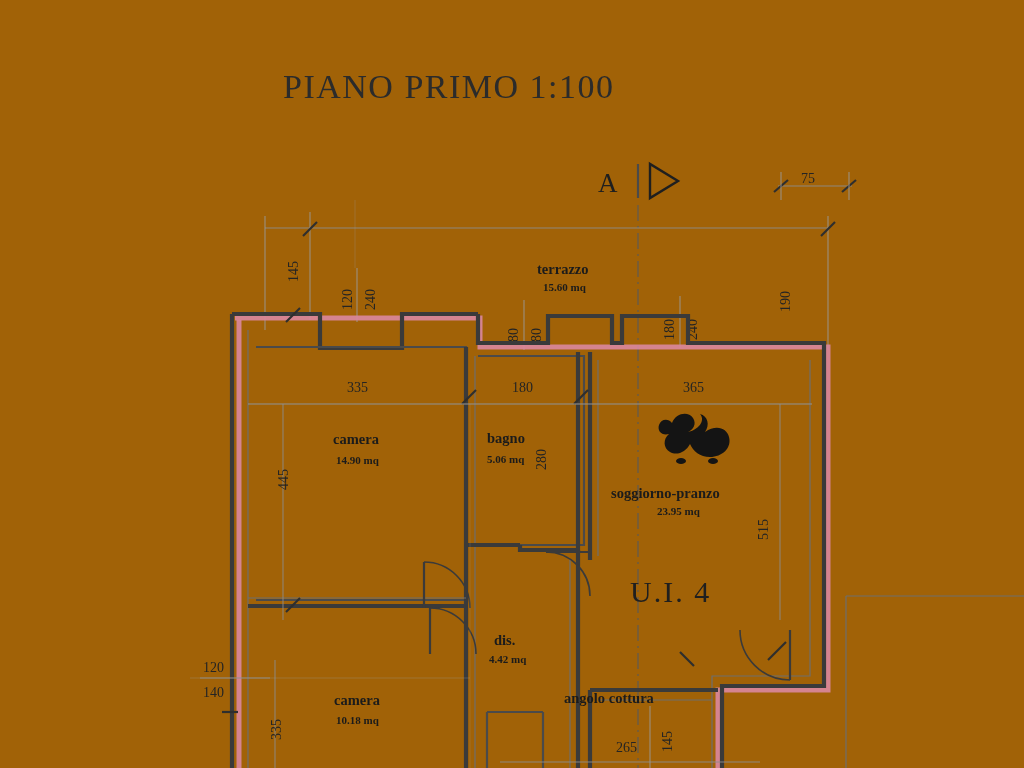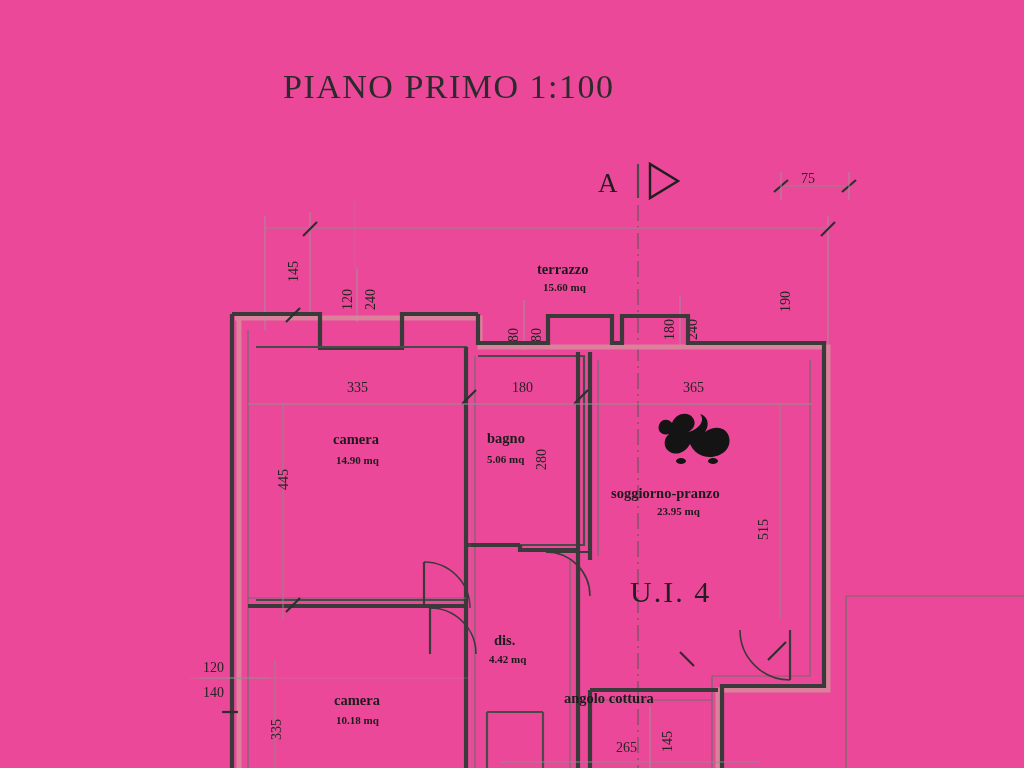--- a/index.html
+++ b/index.html
@@ -5,21 +5,21 @@
   html, body {
     margin: 0; padding: 0;
     width: 1024px; height: 768px;
     background: #ffffff;
     overflow: hidden;
     font-family: "Liberation Serif", serif;
   }
   #sheet {
     position: relative;
     width: 1024px; height: 768px;
-    background: #ec4899;
+    background: #a16207;
   }
   #plan-svg { display: block; width: 1024px; height: 768px; }
 
   .txt-title {
     font-family: "Liberation Serif", serif;
     font-size: 34px;
     letter-spacing: 1.5px;
     fill: #2b2b2b;
   }
   .txt-ui {

